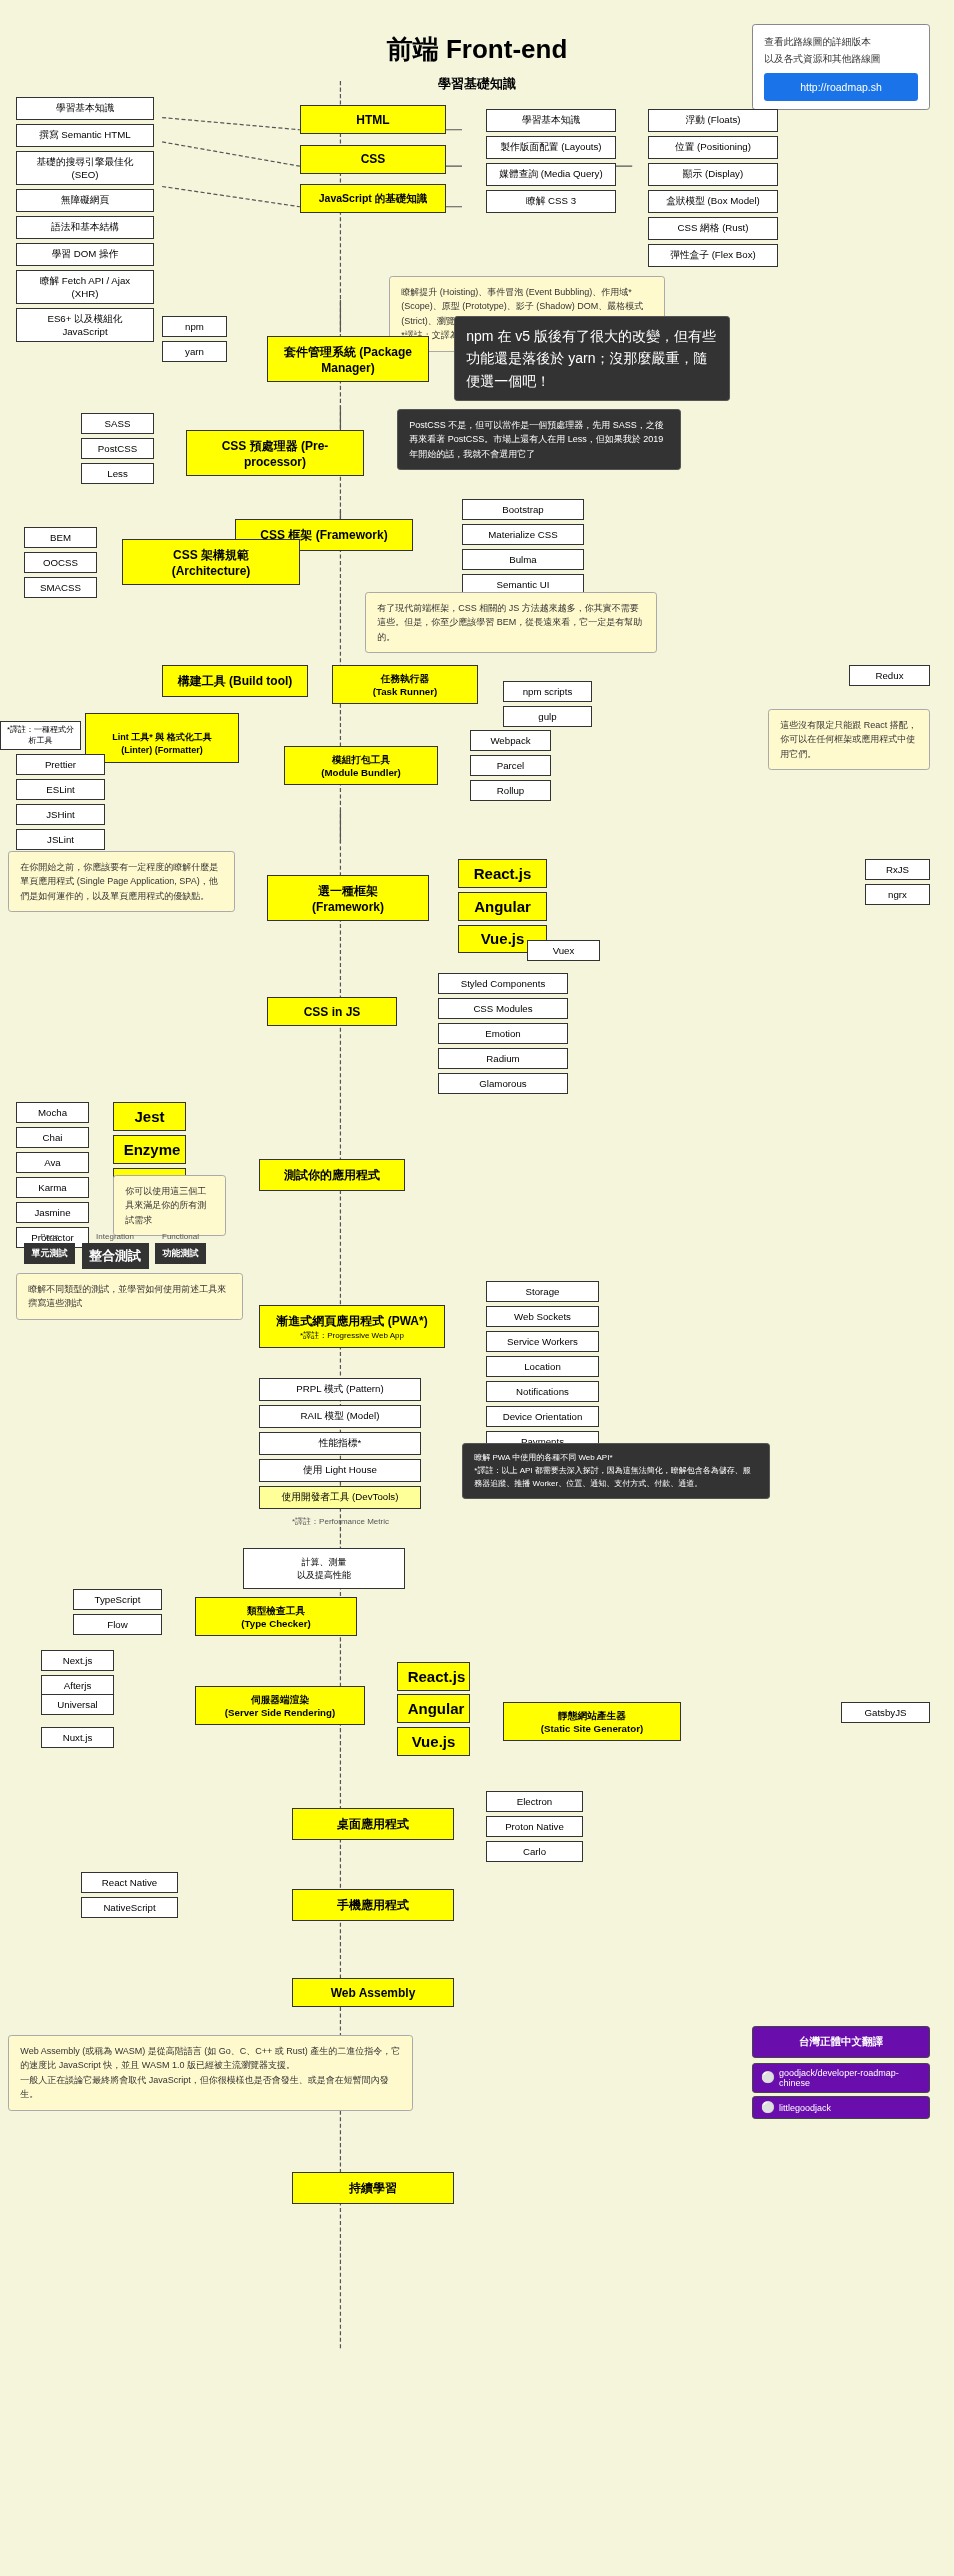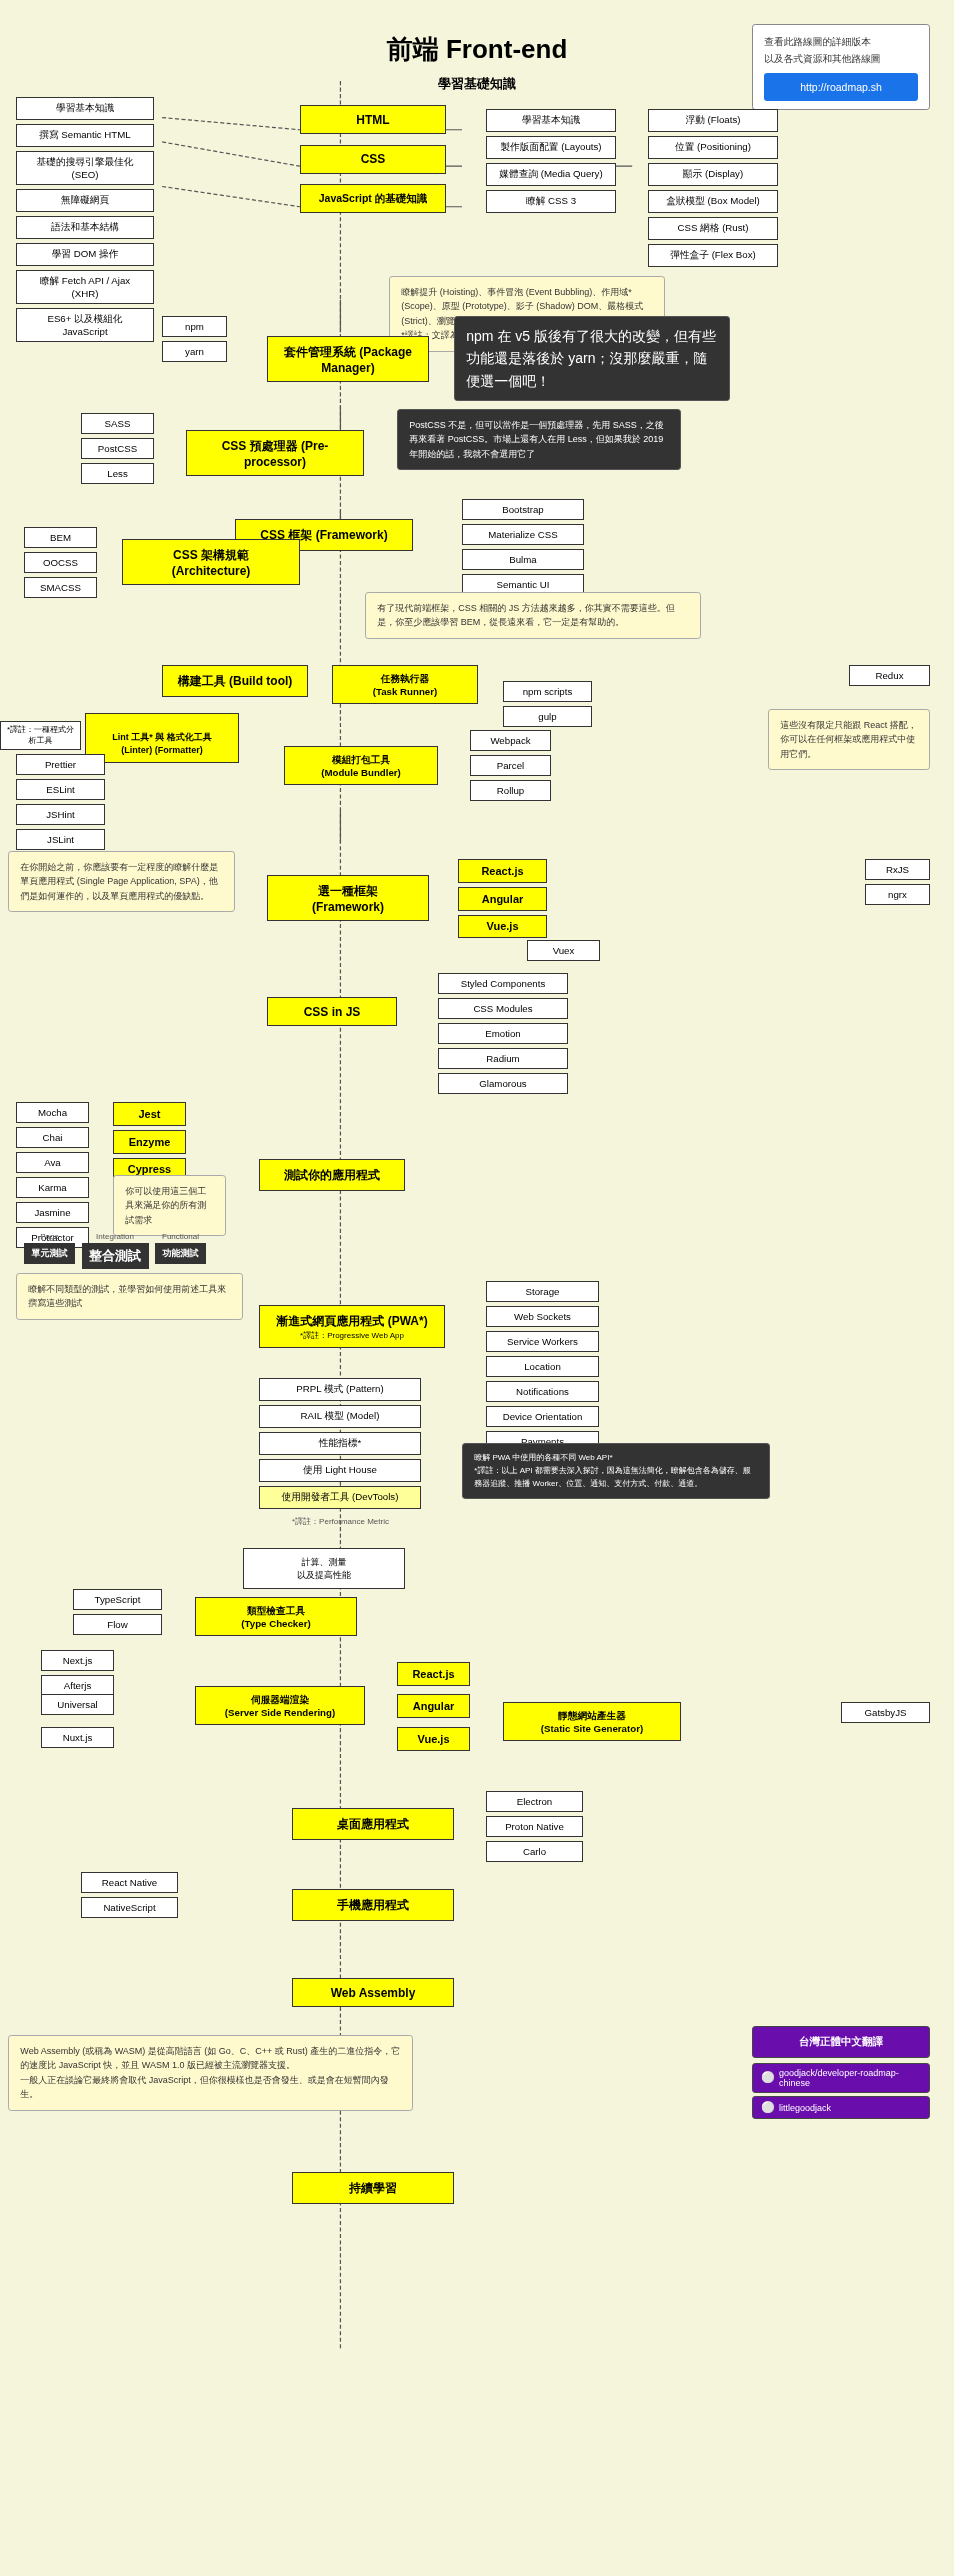--- a/index.html
+++ b/index.html
@@ -17,21 +17,21 @@
       position: relative;
       padding: 16px;
     }
 
     
     .box-yellow {
       background: #ffff00;
       border: 1.6px solid #333;
       padding: 4.9px 9.7px;
       font-weight: bold;
-      font-size: 11px;
+      font-size: 15px;
       text-align: center;
       display: inline-block;
       min-width: 65px;
     }
     .box-yellow-lg {
       background: #ffff00;
       border: 1.6px solid #333;
       padding: 6.5px 13px;
       font-weight: bold;
       font-size: 12px;
@@ -266,21 +266,21 @@
   </div>
 
   <div class="abs col-group" style="top:527px; left:24px;">
     <div class="box-white" style="width:73px;">BEM</div>
     <div class="box-white" style="width:73px;">OOCSS</div>
     <div class="box-white" style="width:73px;">SMACSS</div>
   </div>
 
   <div class="abs box-yellow-lg" style="top:539px; left:122px; width:178px;">CSS 架構規範 (Architecture)</div>
 
-  <div class="abs info-box-yellow" style="top:592px; left:365px; width:336px;">
+  <div class="abs info-box-yellow" style="top:592px; left:365px; width:292px;">
     <div style="white-space:pre-line; font-size:9px; color:#333;">有了現代前端框架，CSS 相關的 JS 方法越來越多，你其實不需要這些。但是，你至少應該學習 BEM，從長遠來看，它一定是有幫助的。</div>
   </div>
 
   <div class="abs box-yellow-lg" style="top:665px; left:162px; width:146px;">構建工具 (Build tool)</div>
   <div class="abs box-yellow-lg" style="top:665px; left:332px; width:146px; font-size:9.7px;">
     <span style="white-space:pre-line;">任務執行器
 (Task Runner)</span>
   </div>
 
   <div class="abs col-group" style="top:681px; left:503px;">

